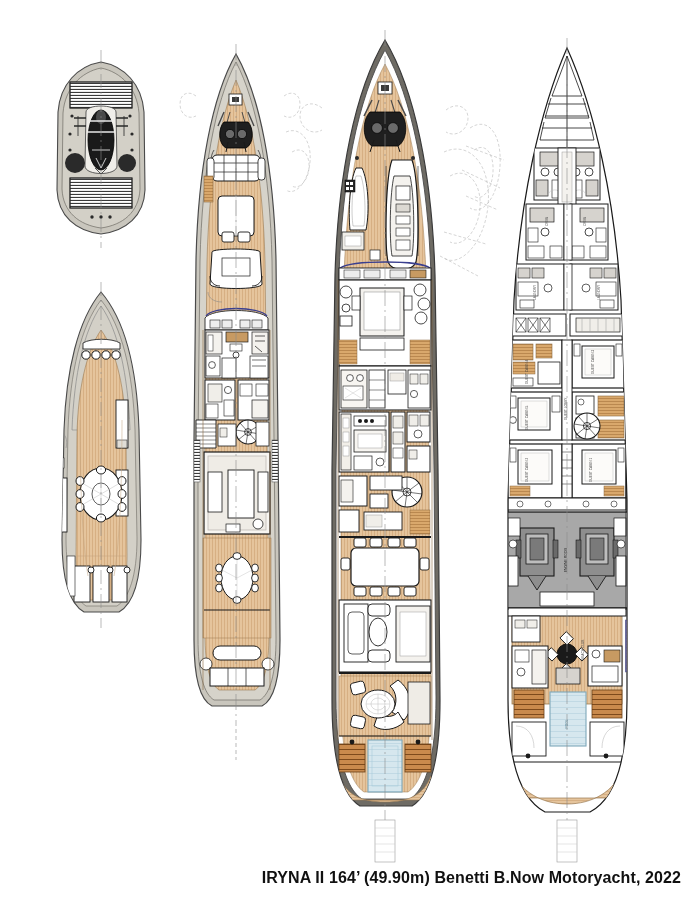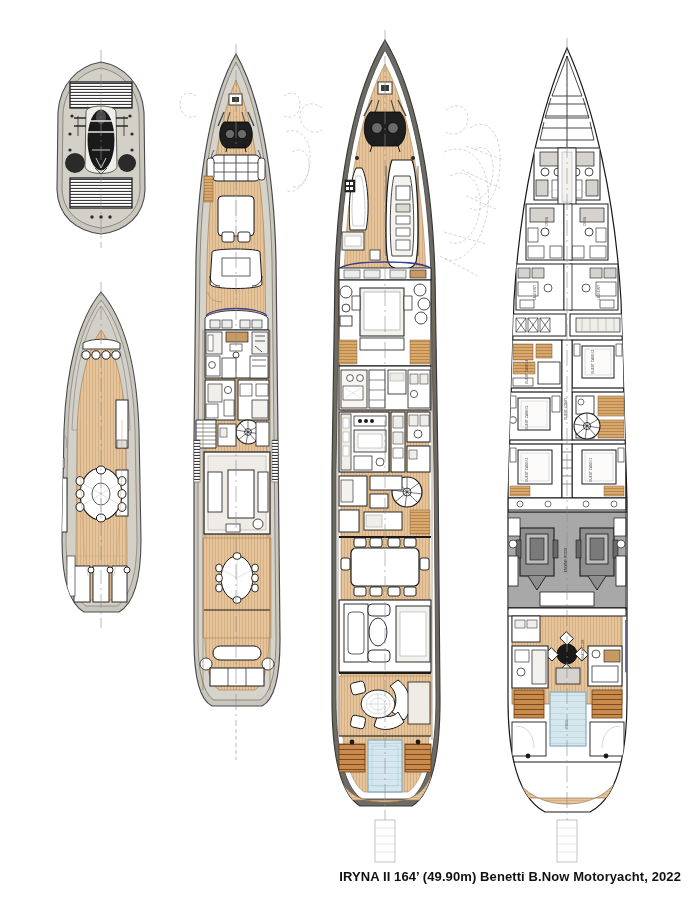--- a/index.html
+++ b/index.html
@@ -27,21 +27,21 @@
     width: 691px;
     height: 900px;
     display: block;
   }
   .caption {
     position: absolute;
     left: 0;
     top: 869px;
     width: 681px;
     text-align: right;
-    font-size: 13px;
+    font-size: 16px;
     font-weight: bold;
     color: #111111;
     letter-spacing: 0.1px;
     font-family: "Liberation Sans", sans-serif;
   }
 </style>
 </head>
 <body>
 
 <div id="sheet">

